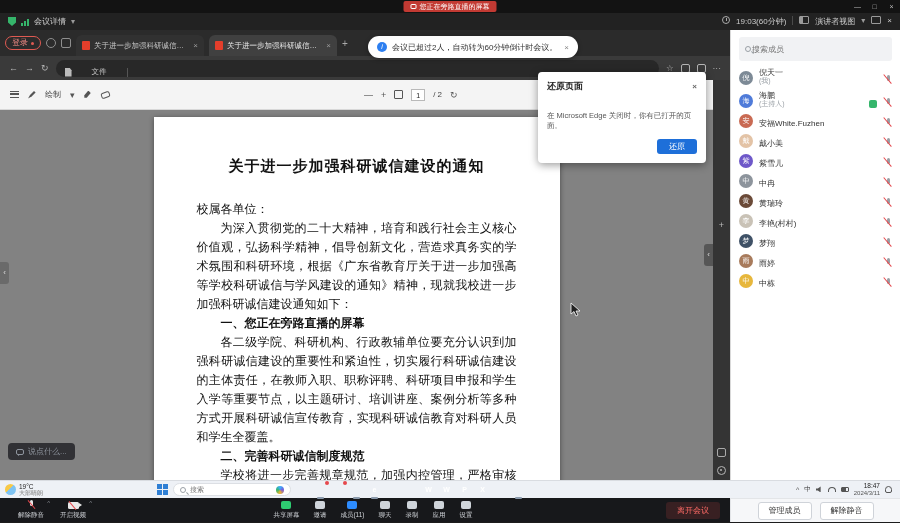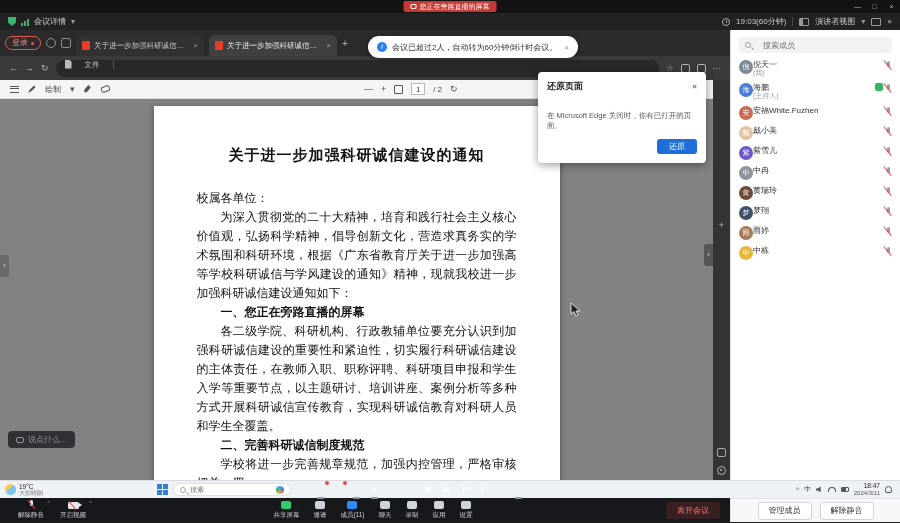--- a/index.html
+++ b/index.html
@@ -10,21 +10,21 @@
   
   .strip1{height:13px;background:#131313;display:flex;align-items:center;position:relative}
   .badge{position:absolute;left:50%;transform:translateX(-50%);top:1px;background:#c23a33;color:#fff;font-size:7px;line-height:11px;padding:0 7px;border-radius:2px;display:flex;align-items:center;gap:3px}
   .badge .bico{width:6px;height:5px;border:1px solid #fff;border-radius:1px}
   .winctl{margin-left:auto;display:flex;color:#bbb;font-size:7px}
   .winctl span{width:17px;text-align:center;line-height:13px}
   .strip2{height:17px;background:#222;display:flex;align-items:center;color:#ccc;font-size:8px;padding:0 8px;gap:5px}
   .shield{width:8px;height:9px;background:#35b56b;clip-path:polygon(0 0,100% 0,100% 60%,50% 100%,0 60%)}
   .sig{display:flex;align-items:flex-end;gap:1px;height:8px}
   .sig i{width:2px;background:#35b56b;display:block}
-  .s2right{margin-left:auto;display:flex;align-items:center;gap:6px}
+  .s2right{margin-left:auto;display:flex;gap:6px}
   .clockico{width:8px;height:8px;border:1px solid #aaa;border-radius:50%;position:relative}
   .clockico::after{content:'';position:absolute;left:3px;top:1px;width:1px;height:3px;background:#aaa}
   .lay{width:10px;height:8px;border:1px solid #9a9a9a;border-radius:1px}
   .lay.split{background:linear-gradient(90deg,#9a9a9a 3px,transparent 3px)}
   .vsep{width:1px;height:9px;background:#4a4a4a}
   .dim{color:#9a9a9a}
 
   
   .main{display:flex;height:450px}
 
@@ -36,49 +36,49 @@
   .tbico{width:10px;height:10px;border:1px solid #8e8e8e;border-radius:2px}
   .tbico.round{border-radius:50%}
   .tab{width:128px;height:21px;display:flex;align-items:center;gap:4px;padding:0 6px;border-radius:6px 6px 0 0;align-self:flex-end;background:#313131;color:#c9c9c9;font-size:7.5px}
   .tab.active{background:#404040;color:#e9e9e9}
   .pdfico{width:8px;height:9px;background:#e43e2b;border-radius:1px;flex:none}
   .tab .ttl{flex:1;white-space:nowrap;overflow:hidden;text-overflow:ellipsis}
   .tab .tx{color:#9b9b9b;font-size:8px}
   .newtab{color:#aaa;font-size:10px}
   .addrbar{height:24px;background:#3a3a3a;display:flex;align-items:center;gap:7px;padding:0 9px}
   .navico{color:#b5b5b5;font-size:9px}
-  .urlpill{flex:1;height:17px;background:#282828;border-radius:9px;display:flex;align-items:flex-start;gap:13px;padding:0 9px;color:#c5c5c5;font-size:7.5px;min-width:0}
+  .urlpill{flex:1;height:17px;background:#282828;border-radius:9px;display:flex;align-items:flex-end;gap:20px;padding:0 9px;color:#c5c5c5;font-size:7.5px;min-width:0}
   .docico{width:7px;height:9px;background:#bbb;clip-path:polygon(0 0,70% 0,100% 30%,100% 100%,0 100%);flex:none}
   .urlsep{width:1px;height:9px;background:#555;flex:none}
   .url{white-space:nowrap;overflow:hidden;text-overflow:ellipsis}
   .addricons{display:flex;gap:7px;color:#b5b5b5;font-size:8.5px;align-items:center}
   .sqico{width:9px;height:9px;border:1px solid #b5b5b5;border-radius:2px}
 
   .bbody{flex:1;display:flex;min-height:0}
   .bmain{flex:1;display:flex;flex-direction:column;min-width:0;position:relative}
-  .pdfbar{height:19px;background:#f4f4f4;border-bottom:1px solid #d8d8d8;display:flex;align-items:center;gap:9px;padding:0 10px;font-size:8px;color:#444}
+  .pdfbar{height:30px;background:#f4f4f4;border-bottom:1px solid #d8d8d8;display:flex;align-items:center;gap:9px;padding:0 10px;font-size:8px;color:#444}
   .ham{width:9px;height:7px;border-top:1.5px solid #555;border-bottom:1.5px solid #555;position:relative}
   .ham::after{content:'';position:absolute;left:0;top:1.2px;width:9px;height:1.5px;background:#555}
   .pico{color:#555;font-size:9px}
   .pen{width:8px;height:8px;background:#555;clip-path:polygon(0 100%,25% 55%,75% 5%,95% 25%,45% 75%)}
   .hlt{width:8px;height:8px;background:#555;clip-path:polygon(10% 90%,40% 90%,90% 30%,60% 0,10% 60%)}
   .ers{width:9px;height:6px;border:1px solid #555;border-radius:2px;transform:rotate(-20deg)}
   .pdfcenter{display:flex;align-items:center;gap:8px;margin:0 auto}
   .pgbox{width:14px;height:12px;border:1px solid #b9b9b9;background:#fff;font-size:7px;text-align:center;line-height:12px;color:#222}
   .fitico{width:9px;height:9px;border:1px solid #555;border-radius:1px}
   .pdfarea{flex:1;background:#828282;position:relative;overflow:hidden}
   .lcollapse{position:absolute;left:0;top:41%;width:9px;height:22px;background:#6a6a6a;border-radius:0 3px 3px 0;color:#ddd;font-size:8px;line-height:22px;text-align:center}
 
   .page{width:406px;margin:7px auto 0;background:#fff;box-shadow:0 1px 5px rgba(0,0,0,.45);padding:40px 43px 20px;height:560px;font-family:"Liberation Serif",serif;color:#111}
   .doctitle{font-size:15px;font-weight:bold;text-align:center;margin-bottom:24px;letter-spacing:1px}
   .docp{font-size:12px;line-height:19px;text-align:justify}
   .ind{text-indent:2em}
   .doch{font-weight:bold}
 
-  .chatpill{position:absolute;left:8px;bottom:32px;background:rgba(40,40,44,.9);color:#8f959e;font-size:8px;padding:3px 8px;border-radius:4px;display:flex;gap:4px;align-items:center;z-index:4}
+  .chatpill{position:absolute;left:8px;bottom:20px;background:rgba(40,40,44,.9);color:#8f959e;font-size:8px;padding:3px 8px;border-radius:4px;display:flex;gap:4px;align-items:center;z-index:4}
   .bub{width:8px;height:6px;border:1px solid #8f959e;border-radius:2px;position:relative}
   .bub::after{content:'';position:absolute;left:1px;bottom:-2.5px;border-top:2.5px solid #8f959e;border-right:3px solid transparent}
 
   .rail{width:17px;background:#343434;display:flex;flex-direction:column;align-items:center;padding:8px 0 5px;gap:9px;position:relative;flex:none}
   .rlico{width:10px;height:10px;border-radius:50%}
   .rplus{color:#bbb;font-size:9px;line-height:9px}
   .rspacer{flex:1}
   .rsq{width:9px;height:9px;border:1px solid #aaa;border-radius:2px}
   .rgear{width:9px;height:9px;border:1.5px solid #b5b5b5;border-radius:50%;position:relative}
   .rgear::after{content:'';position:absolute;left:2px;top:2px;width:2px;height:2px;border-radius:50%;background:#b5b5b5}
@@ -89,25 +89,25 @@
   .toastx{color:#888;font-size:8px;margin-left:2px}
 
   .restore{position:absolute;right:24px;top:42px;width:168px;background:#fff;border-radius:4px;box-shadow:0 2px 8px rgba(0,0,0,.4);padding:8px 9px 9px;z-index:8}
   .rt{font-size:9px;font-weight:bold;color:#222;display:flex;align-items:center}
   .rx{margin-left:auto;color:#666;font-size:8px}
   .rb{font-size:7.5px;color:#555;margin:18px 0 8px;line-height:10px}
   .rbtn{display:block;margin-left:auto;background:#1e6fd9;color:#fff;font-size:8px;padding:2px 12px;border-radius:3px;border:none;font-family:inherit}
 
   
   .panel{width:170px;background:#fff;border-left:1px solid #d9d9d9;display:flex;flex-direction:column}
-  .psearch{margin:7px 8px 4px;height:16px;background:#f1f2f4;border-radius:3px;display:flex;align-items:center;gap:12px;padding:0 6px}
+  .psearch{margin:7px 8px 4px;height:24px;background:#f1f2f4;border-radius:3px;display:flex;align-items:center;gap:1px;padding:0 6px}
   .psearch input{border:none;background:transparent;outline:none;font-size:8px;color:#555;width:100%;font-family:inherit}
   .lens{width:6px;height:6px;border:1px solid #9aa0a6;border-radius:50%;position:relative;flex:none}
   .lens::after{content:'';position:absolute;left:5px;top:5px;width:3px;height:1px;background:#9aa0a6;transform:rotate(45deg)}
-  .prow{display:flex;align-items:flex-start;padding:3px 8px}
+  .prow{display:flex;align-items:flex-end;gap:6px;padding:3px 8px}
   .pav{width:14px;height:14px;border-radius:50%;color:#fff;font-size:7px;line-height:14px;text-align:center;flex:none}
   .pnm{flex:1;min-width:0;display:flex;flex-direction:column;line-height:1.15}
   .pname{font-size:8px;color:#333;white-space:nowrap;overflow:hidden;text-overflow:ellipsis}
   .psub{font-size:7px;color:#9aa0a6}
   .hosticon{width:8px;height:8px;border-radius:2px;background:#35b56b;flex:none}
   .mic{position:relative;width:9px;height:11px;flex:none}
   .mic::before{content:'';position:absolute;left:3.5px;top:1px;width:3px;height:6px;background:#9aa0a6;border-radius:1.5px}
   .mic::after{content:'';position:absolute;left:4.2px;top:-1px;width:1.2px;height:12px;background:#e5484d;transform:rotate(-40deg)}
 
   
@@ -372,20 +372,29 @@
           <div class="prow">
             <span class="pav" style="background: rgb(107, 74, 56);">黄</span>
             <span class="pnm">
               <span class="pname">黄瑞玲</span>
 
             </span>
 
             <span class="mic"></span>
           </div>
           <div class="prow">
+            <span class="pav" style="background: rgb(201, 194, 182);">李</span>
+            <span class="pnm">
+              <span class="pname">李艳(村村)</span>
+
+            </span>
+
+            <span class="mic"></span>
+          </div>
+          <div class="prow">
             <span class="pav" style="background: rgb(63, 81, 102);">梦</span>
             <span class="pnm">
               <span class="pname">梦翔</span>
 
             </span>
 
             <span class="mic"></span>
           </div>
           <div class="prow">
             <span class="pav" style="background: rgb(168, 123, 92);">雨</span>

